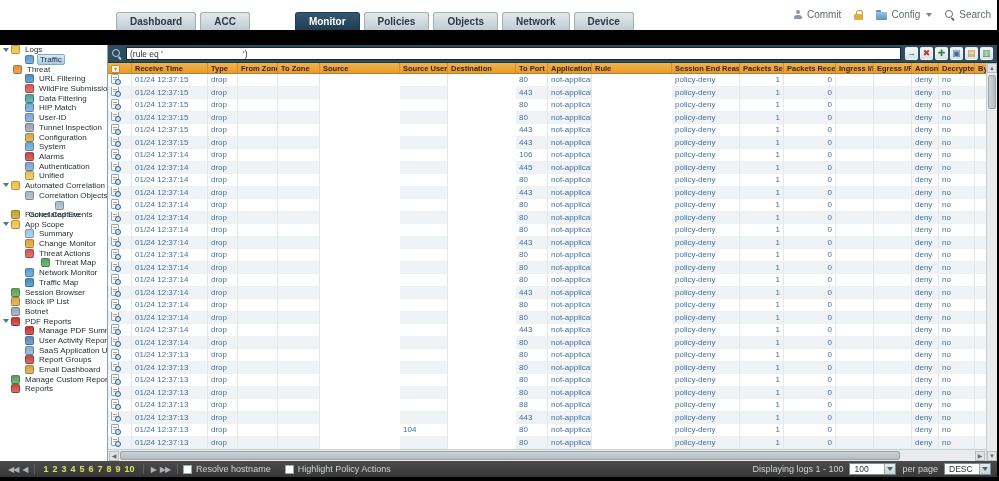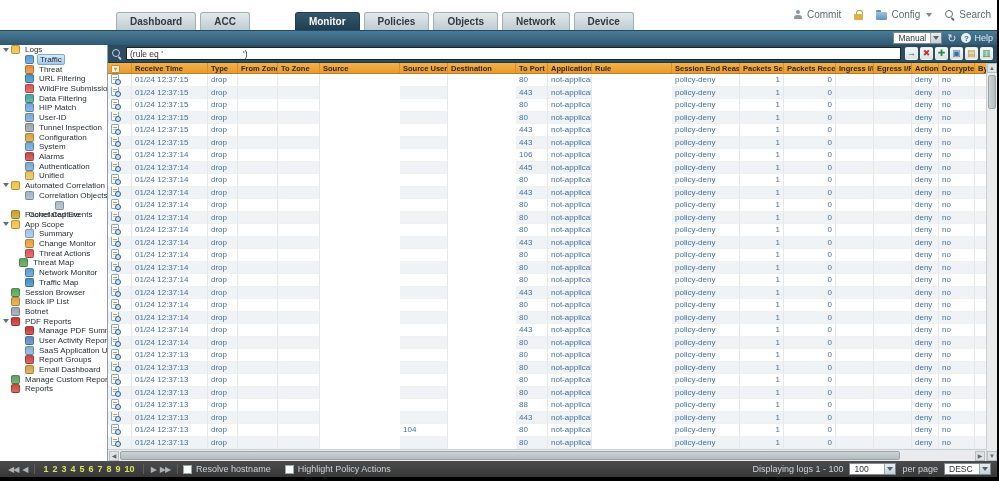--- a/index.html
+++ b/index.html
@@ -122,47 +122,34 @@
         <span>Config</span>
         <span class="caret-down"></span>
       </span>
       <span class="top-link">
         <span class="mag-ic"></span>
         <span>Search</span>
       </span>
     </div>
   </div>
 
-  <div class="teal-bar">
-    <span class="mini-select">
-      <span class="val">Manual</span>
-      <span class="drop">
-          <span class="caret-down"></span>
-        </span>
-    </span>
-    <span class="refresh-ic">↻</span>
-    <span class="help-wrap">
-      <span class="help-ic">?</span>
-      <span>Help</span>
-    </span>
-  </div>
 
   <div class="sidebar">
     <div id="tree">
         <div class="titem" style="padding-left: 0px;">
           <span class="tarrow"></span>
           <span class="ticon" style="background: linear-gradient(rgb(240, 192, 64), rgba(240, 192, 64, 0.8));"></span>
           <span class="tlabel">Logs</span>
         </div>
         <div class="titem selected" style="padding-left: 14px;">
           <span class="tarrow none"></span>
           <span class="ticon" style="background: linear-gradient(rgb(91, 155, 213), rgba(91, 155, 213, 0.8));"></span>
           <span class="tlabel">Traffic</span>
         </div>
-        <div class="titem" style="padding-left: 14px;">
+        <div class="titem" style="padding-left: 2px;">
           <span class="tarrow none"></span>
           <span class="ticon" style="background: linear-gradient(rgb(229, 142, 58), rgba(229, 142, 58, 0.8));"></span>
           <span class="tlabel">Threat</span>
         </div>
         <div class="titem" style="padding-left: 14px;">
           <span class="tarrow none"></span>
           <span class="ticon" style="background: linear-gradient(rgb(74, 144, 196), rgba(74, 144, 196, 0.8));"></span>
           <span class="tlabel">URL Filtering</span>
         </div>
         <div class="titem" style="padding-left: 14px;">
@@ -248,21 +235,21 @@
         <div class="titem" style="padding-left: 14px;">
           <span class="tarrow none"></span>
           <span class="ticon" style="background: linear-gradient(rgb(229, 161, 58), rgba(229, 161, 58, 0.8));"></span>
           <span class="tlabel">Change Monitor</span>
         </div>
         <div class="titem" style="padding-left: 14px;">
           <span class="tarrow none"></span>
           <span class="ticon" style="background: linear-gradient(rgb(217, 83, 79), rgba(217, 83, 79, 0.8));"></span>
           <span class="tlabel">Threat Actions</span>
         </div>
-        <div class="titem" style="padding-left: 8px;">
+        <div class="titem" style="padding-left: 30px;">
           <span class="tarrow none"></span>
           <span class="ticon" style="background: linear-gradient(rgb(86, 163, 86), rgba(86, 163, 86, 0.8));"></span>
           <span class="tlabel">Threat Map</span>
         </div>
         <div class="titem" style="padding-left: 14px;">
           <span class="tarrow none"></span>
           <span class="ticon" style="background: linear-gradient(rgb(91, 155, 213), rgba(91, 155, 213, 0.8));"></span>
           <span class="tlabel">Network Monitor</span>
         </div>
         <div class="titem" style="padding-left: 14px;">

